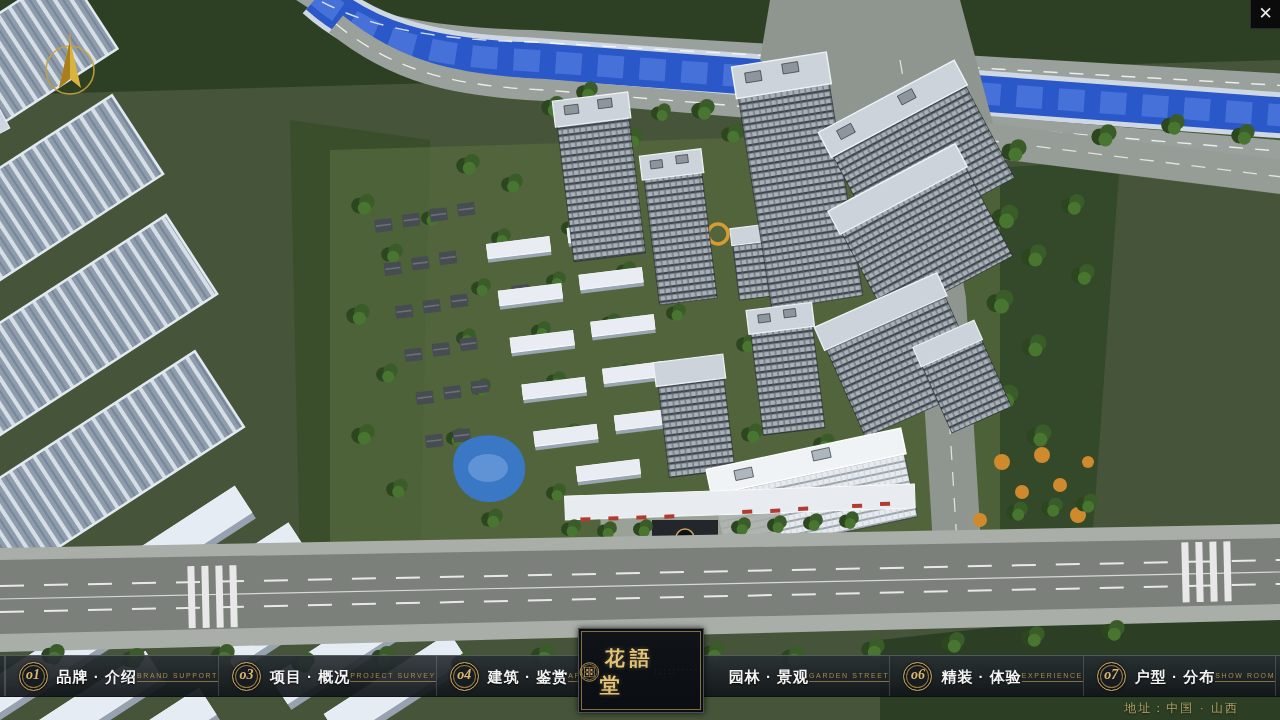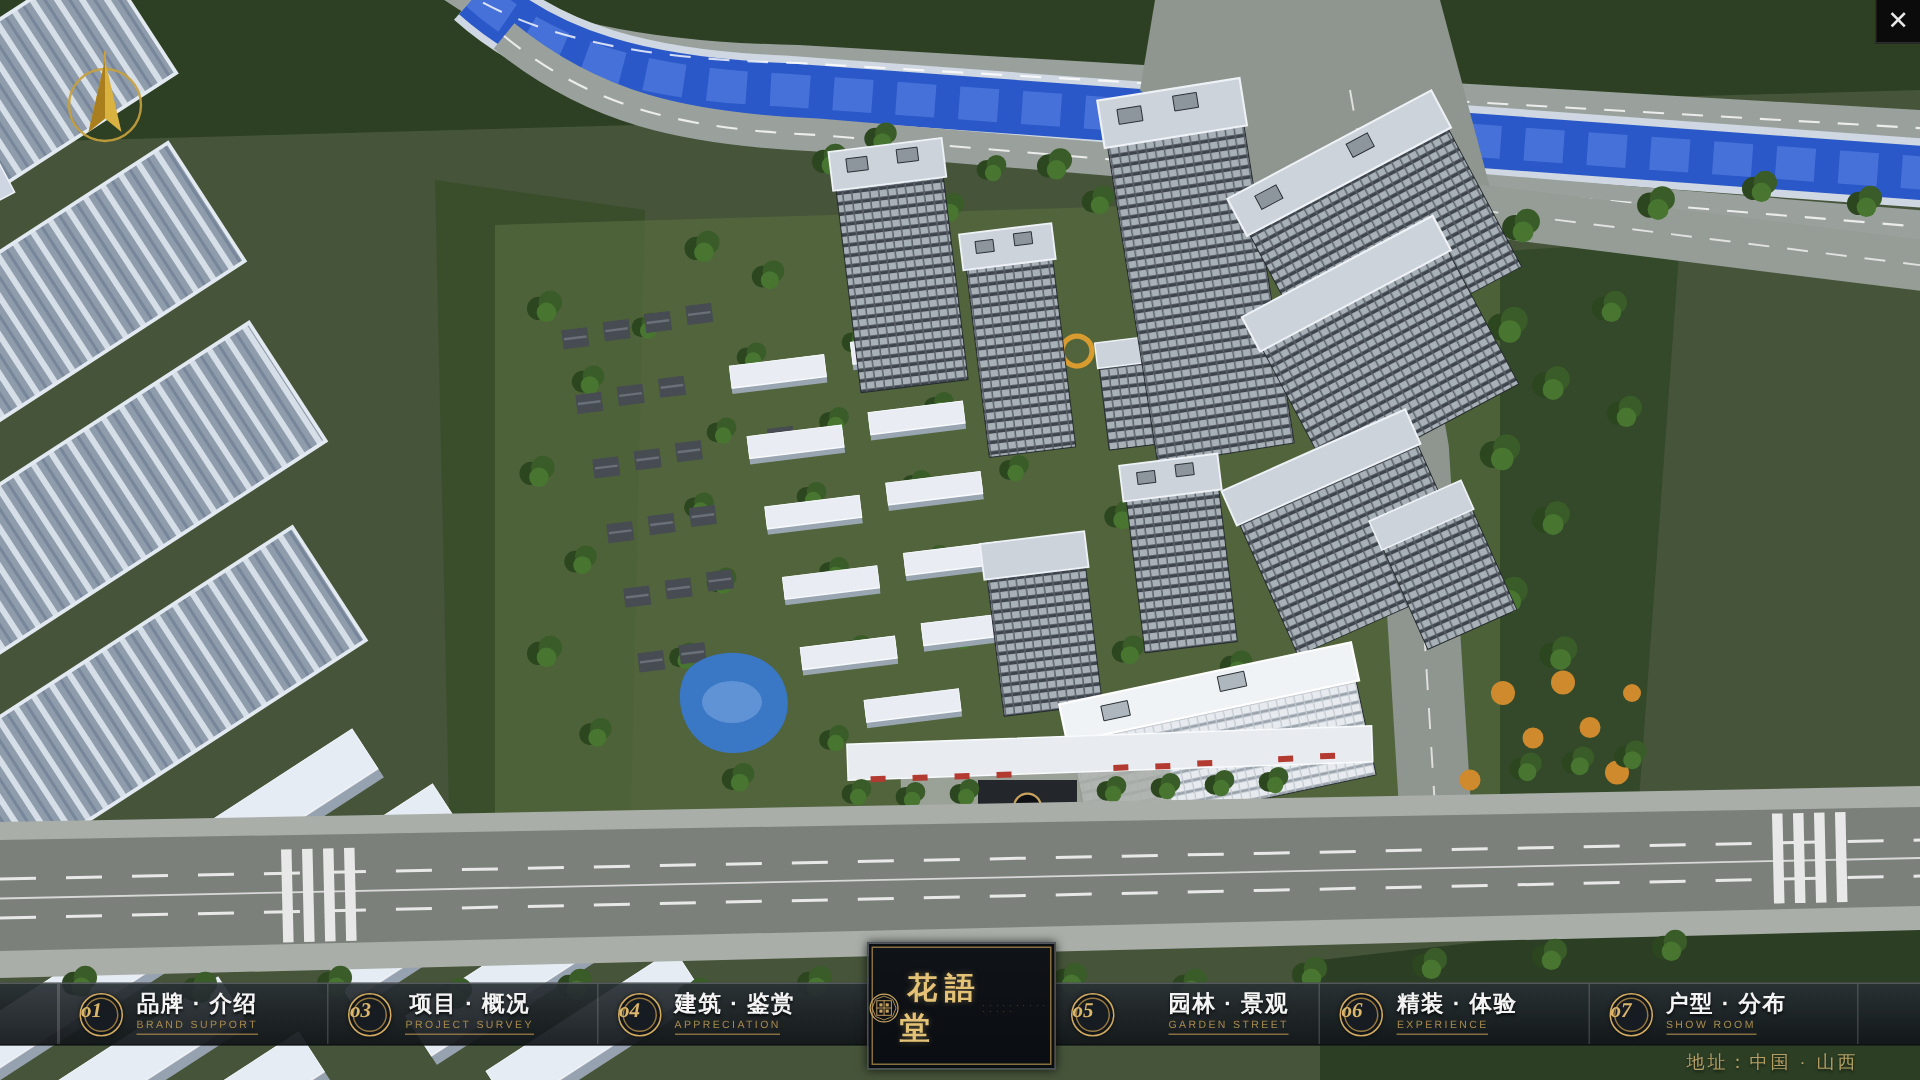--- a/index.html
+++ b/index.html
@@ -23,24 +23,24 @@
   .bar .spacer-l{width:38px;border-right:1px solid rgba(255,255,255,.16);}
   .bar .spacer-r{width:41px;border-left:1px solid rgba(255,255,255,.16);}
   .bar .logo-gap{width:124px;}
   .menu-item{flex:1;display:flex;align-items:center;gap:9px;padding-left:13px;cursor:pointer;
              border-left:1px solid rgba(255,255,255,.16);box-sizing:border-box;}
   .menu-item:first-of-type{border-left:none;}
   .menu-item.right-first{border-left:none;gap:36px;}
   .badge{width:27px;height:27px;border-radius:50%;flex:0 0 auto;
          background:#161c22;border:1px solid #d3ac62;
          box-shadow:inset 0 0 0 2px #12161a,inset 0 0 0 3px #96783f,0 0 3px rgba(0,0,0,.6);
-         display:flex;align-items:center;}
+         display:flex;align-items:center;justify-content:center;}
   .badge span{font-family:"Liberation Serif",serif;font-style:italic;font-weight:bold;
               font-size:14px;color:#dcb66a;transform:translateY(-1px);}
-  .mi-text{display:flex;flex-direction:column;line-height:1;align-items:center;}
+  .mi-text{display:flex;line-height:1;}
   .mi-label{font-size:15px;font-weight:bold;color:#f4f4f4;letter-spacing:1px;
             text-shadow:0 1px 2px rgba(0,0,0,.8);white-space:nowrap;}
   .mi-sub{margin-top:3px;padding-bottom:2px;font-size:7px;letter-spacing:1.6px;color:#a98b4e;
           border-bottom:1px solid rgba(169,139,78,.75);white-space:nowrap;align-self:flex-start;}
 
   
   .logo-panel{position:absolute;left:578px;top:628px;width:124px;height:83px;cursor:pointer;
               background:linear-gradient(180deg,#101419,#0a0d11);
               border:1px solid #4a5058;
               box-shadow:inset 0 0 0 2px #0a0d11,inset 0 0 0 3px #8a6f3e,0 0 6px rgba(0,0,0,.7);

